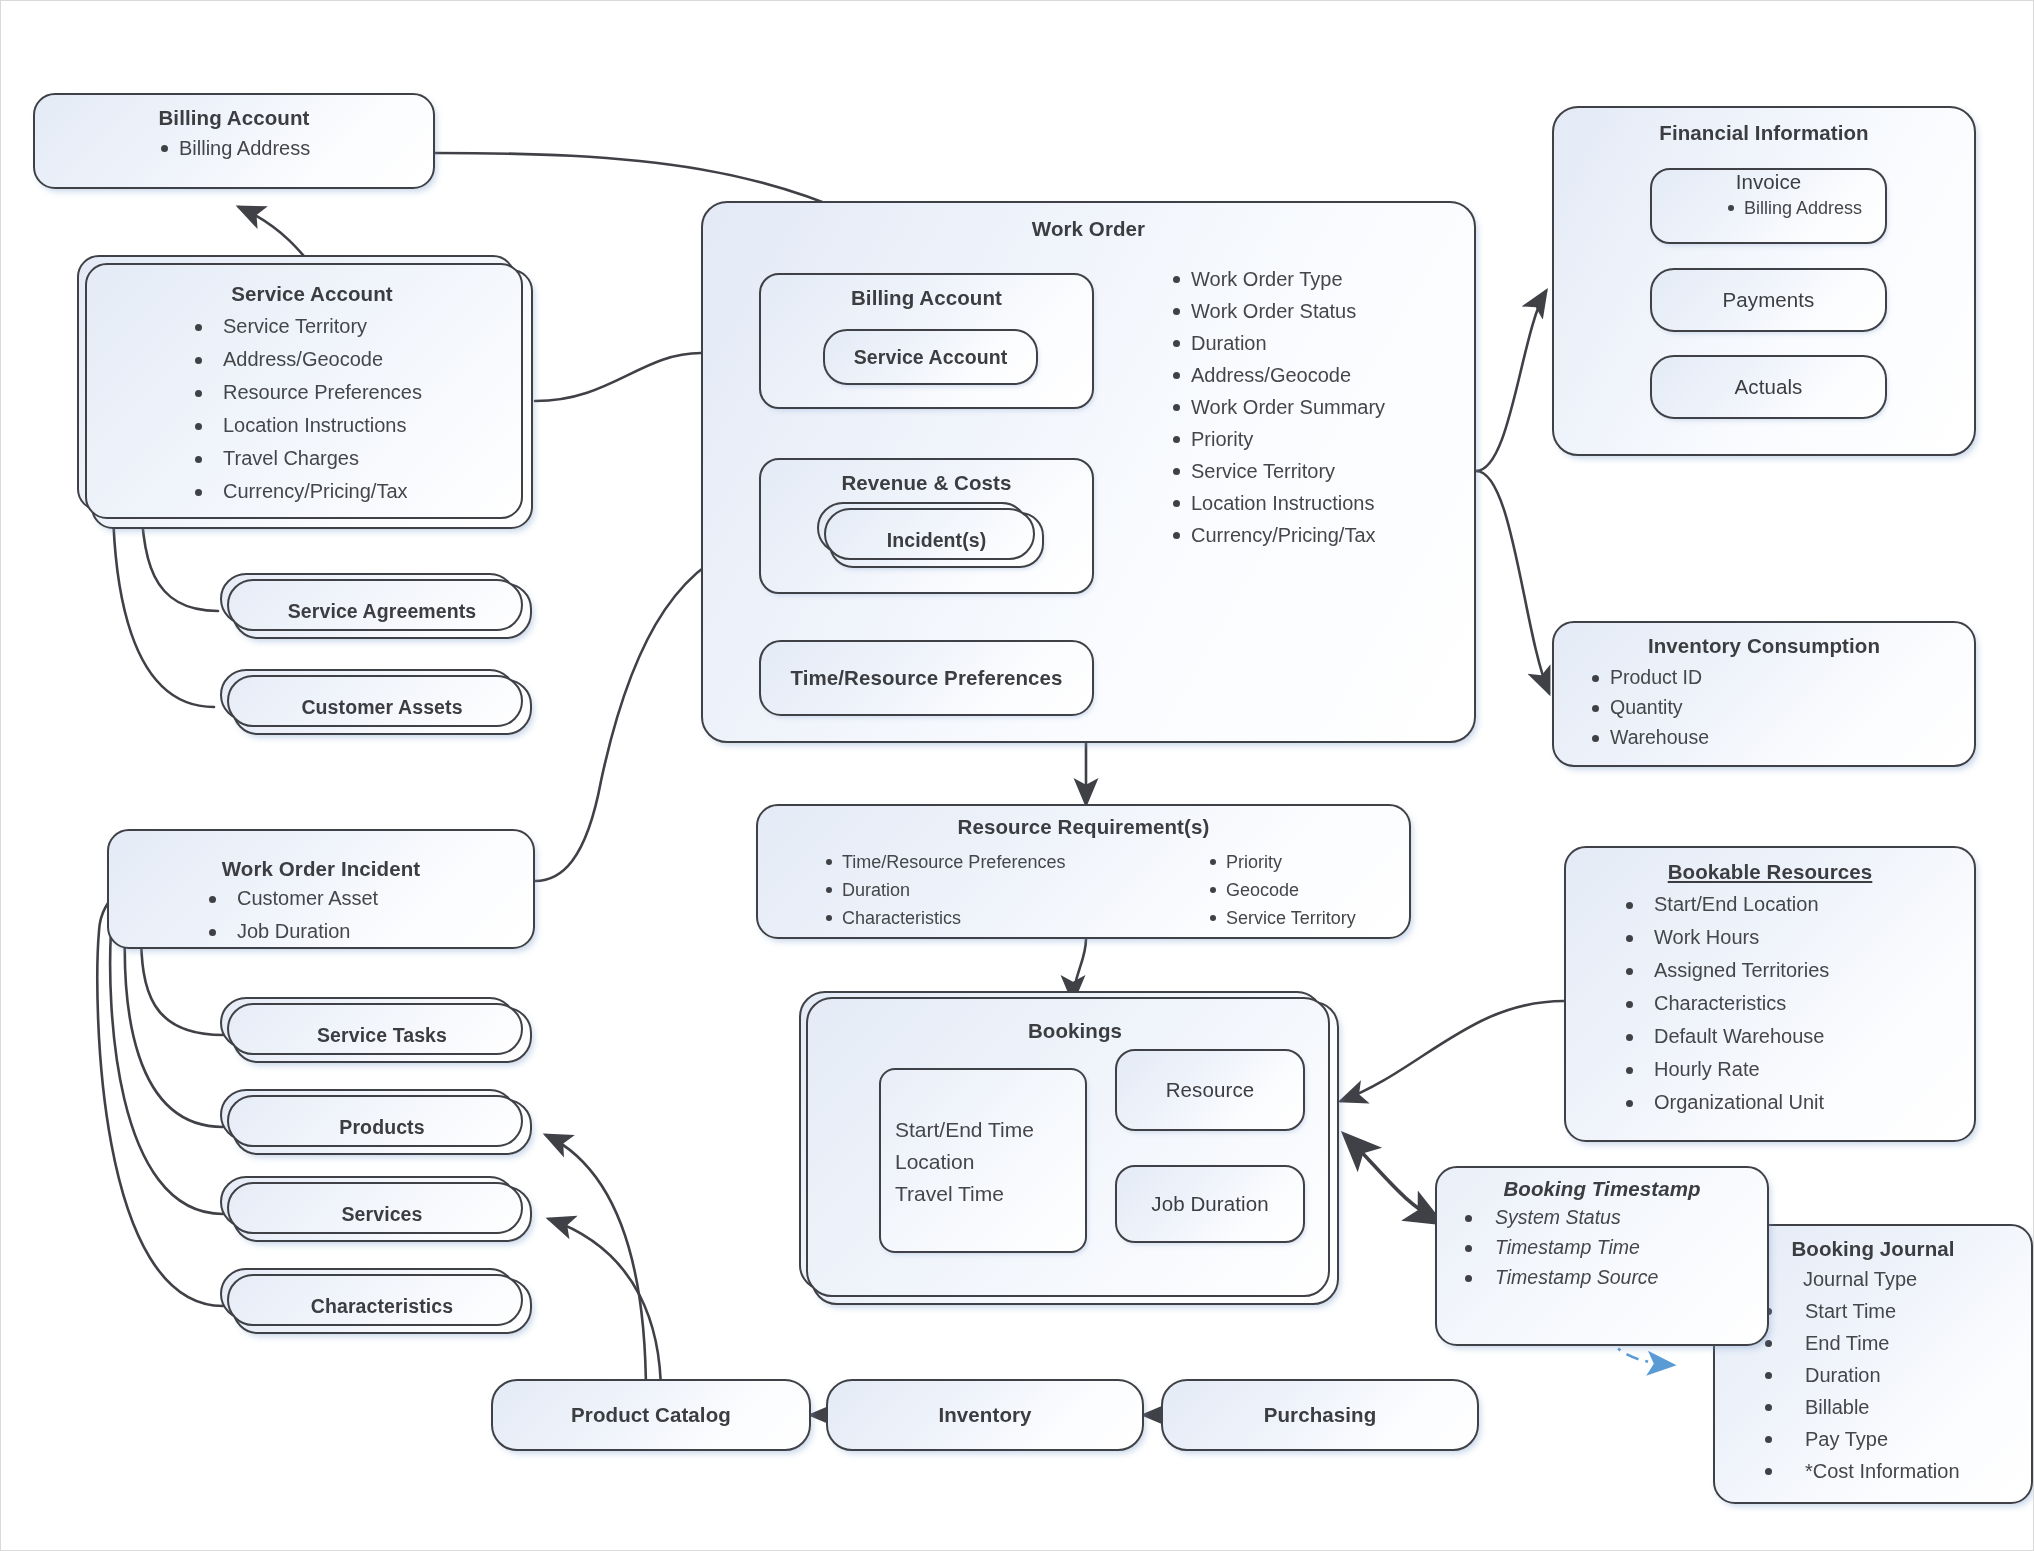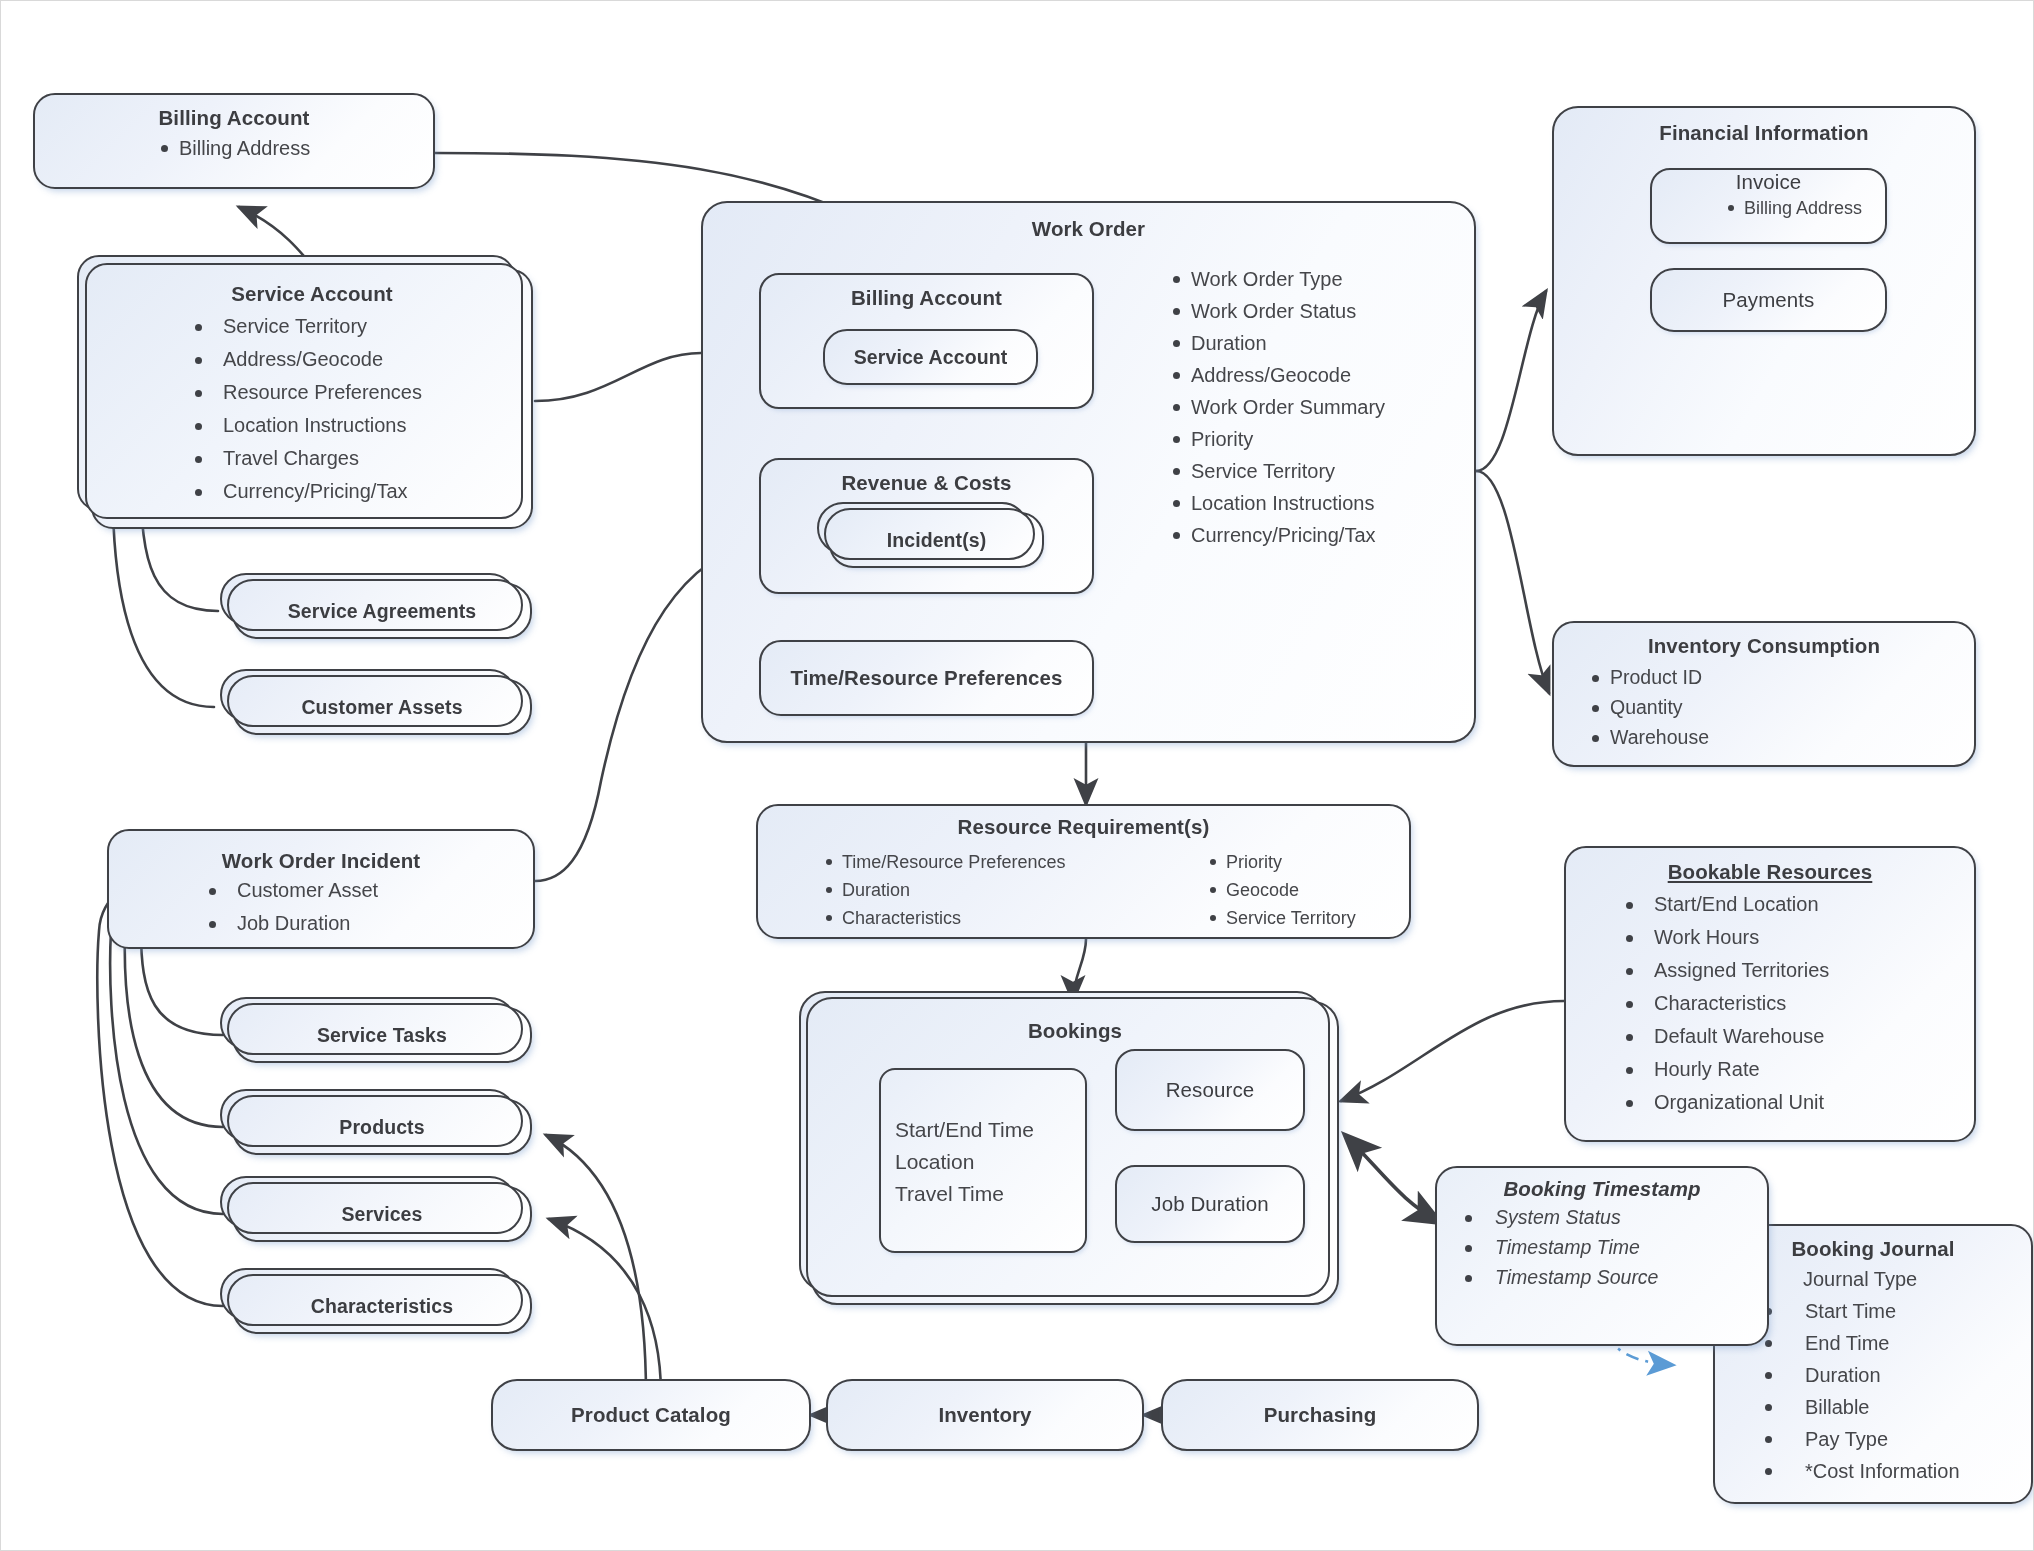--- a/index.html
+++ b/index.html
@@ -169,21 +169,21 @@
       </div>
   </div>
 
   <div class="node stackbar small" style="left:231px;top:678px;width:300px;height:56px;">
     <div class="center-mid">
         <div class="title t19">Customer Assets</div>
       </div>
   </div>
 
   <div class="node" style="left:106px;top:828px;width:428px;height:120px;">
-    <div class="title t20" style="margin-top:18px;">Work Order Incident</div>
+    <div class="title t20" style="margin-top:26px;">Work Order Incident</div>
     <ul class="bul wide" style="margin-left:76px;margin-top:1px;">
       <li>Customer Asset</li>
       <li>Job Duration</li>
     </ul>
   </div>
 
   <div class="node stackbar small" style="left:231px;top:1006px;width:300px;height:56px;">
     <div class="center-mid">
         <div class="title t19">Service Tasks</div>
       </div>
@@ -256,20 +256,25 @@
         <li>Billing Address</li>
       </ul>
     </div>
 
     <div class="node inner" style="left:96px;top:160px;width:237px;height:64px;border-radius:24px;">
       <div class="center-mid">
           <div class="title t20" style="font-weight:normal;">Payments</div>
         </div>
     </div>
 
+    <div class="node inner" style="left:96px;top:247px;width:237px;height:64px;border-radius:24px;">
+      <div class="center-mid">
+          <div class="title t20" style="font-weight:normal;">Actuals</div>
+        </div>
+    </div>
   </div>
 
   <div class="node" style="left:1551px;top:620px;width:424px;height:146px;">
     <div class="title t20" style="margin-top:11px;">Inventory Consumption</div>
     <ul class="bul tight" style="margin-left:34px;margin-top:4px;">
       <li>Product ID</li>
       <li>Quantity</li>
       <li>Warehouse</li>
     </ul>
   </div>

